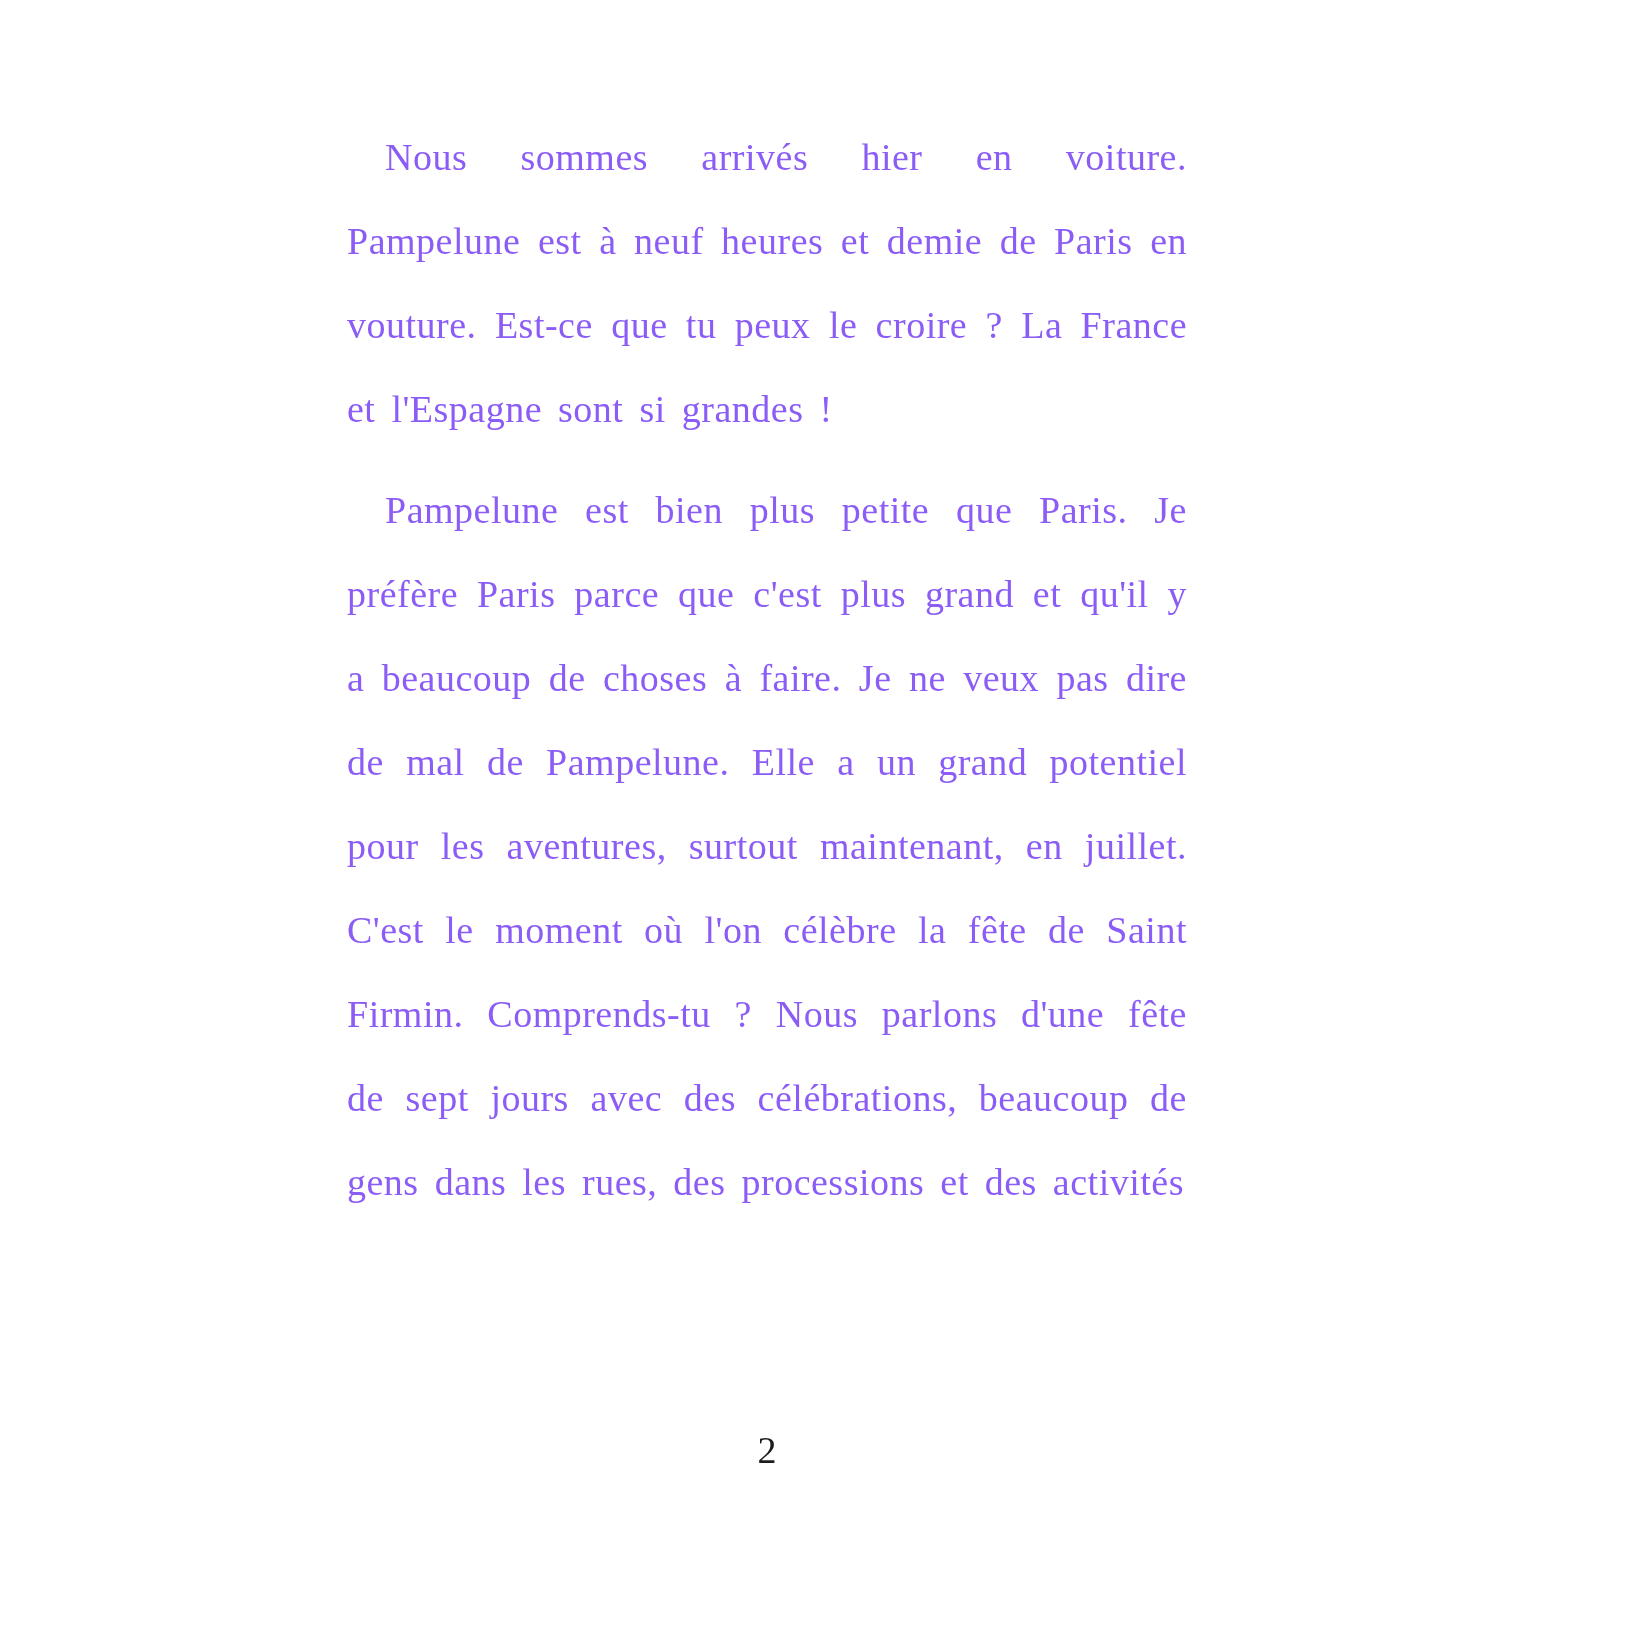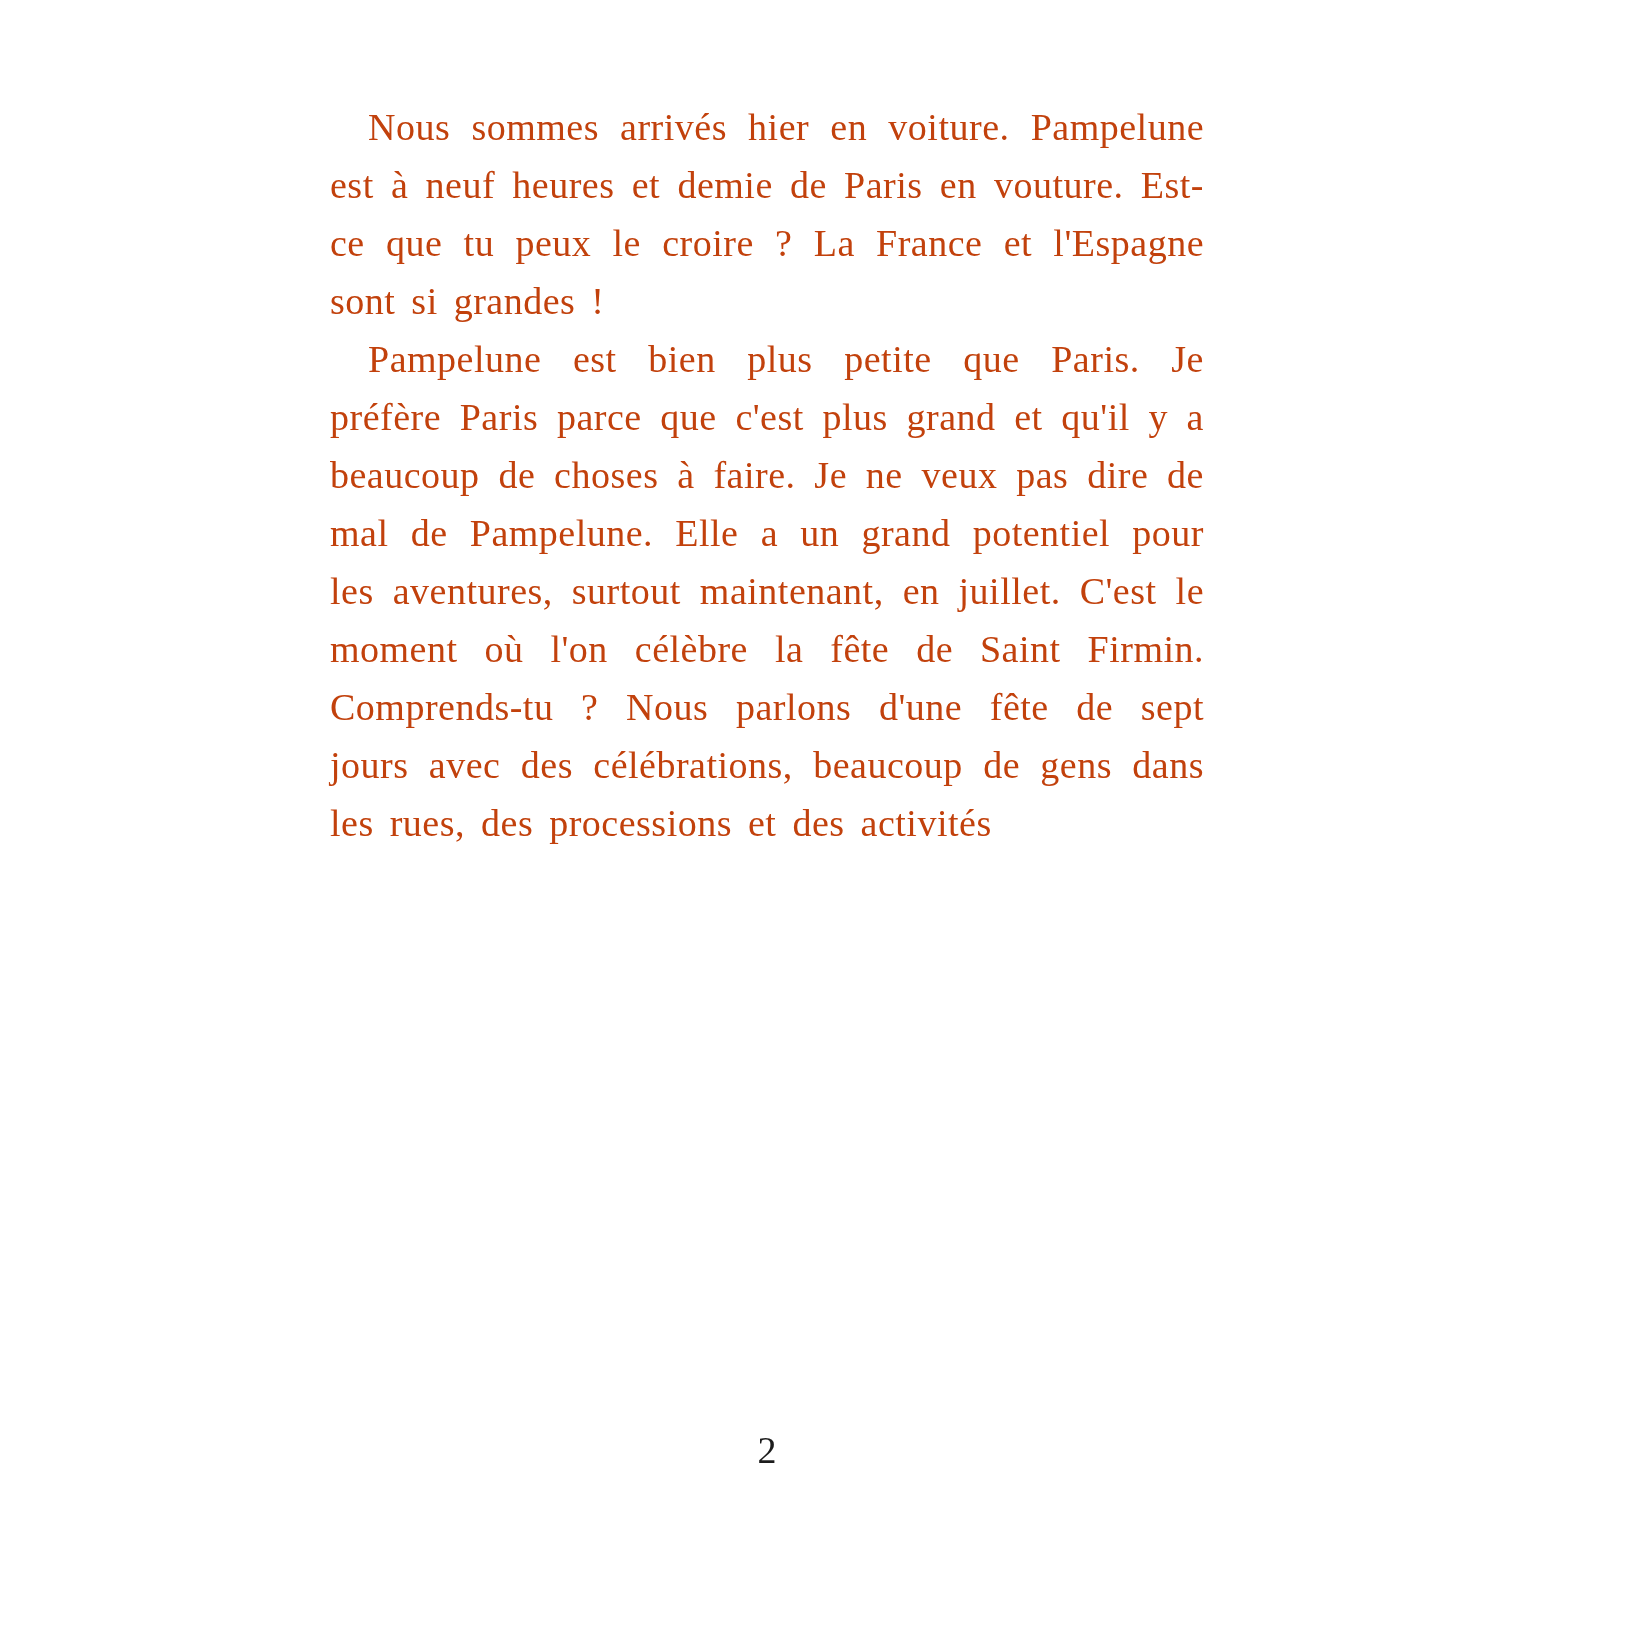--- a/index.html
+++ b/index.html
@@ -16,28 +16,28 @@
     font-family: "Liberation Serif", "DejaVu Serif", serif;
     color: #1a1a1a;
   }
   .text-block {
     position: absolute;
     left: 330px;
     top: 98px;
     width: 874px;
   }
   .text-block p {
-    margin: 0;
+    margin: 17px;
     font-size: 38px;
-    line-height: 58px;
+    line-height: 84px;
     text-align: justify;
     text-indent: 38px;
     letter-spacing: 0.5px;
     word-spacing: 6px;
-    color: #c2410c;
+    color: #8b5cf6;
   }
   .page-number {
     position: absolute;
     left: 330px;
     width: 874px;
     top: 1428px;
     text-align: center;
     font-size: 38px;
     color: #1c1c1c;
   }

